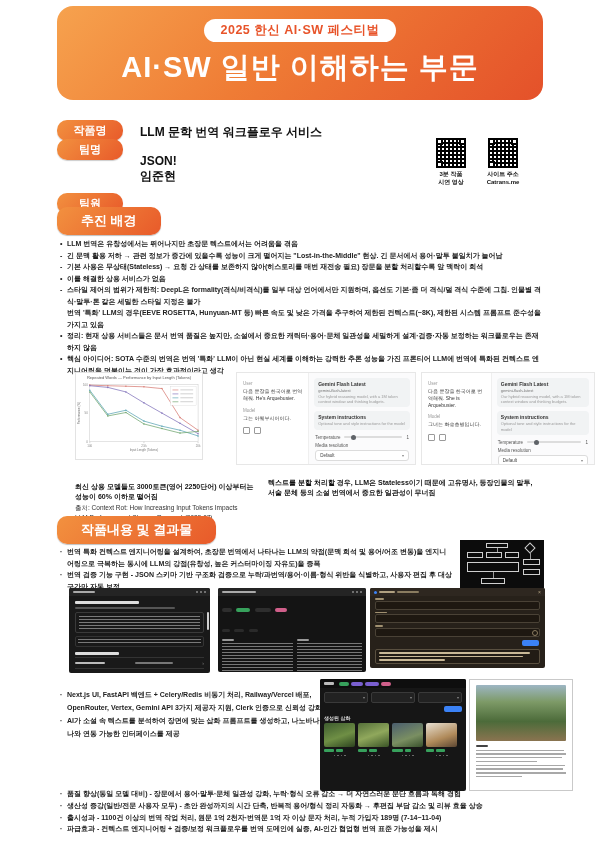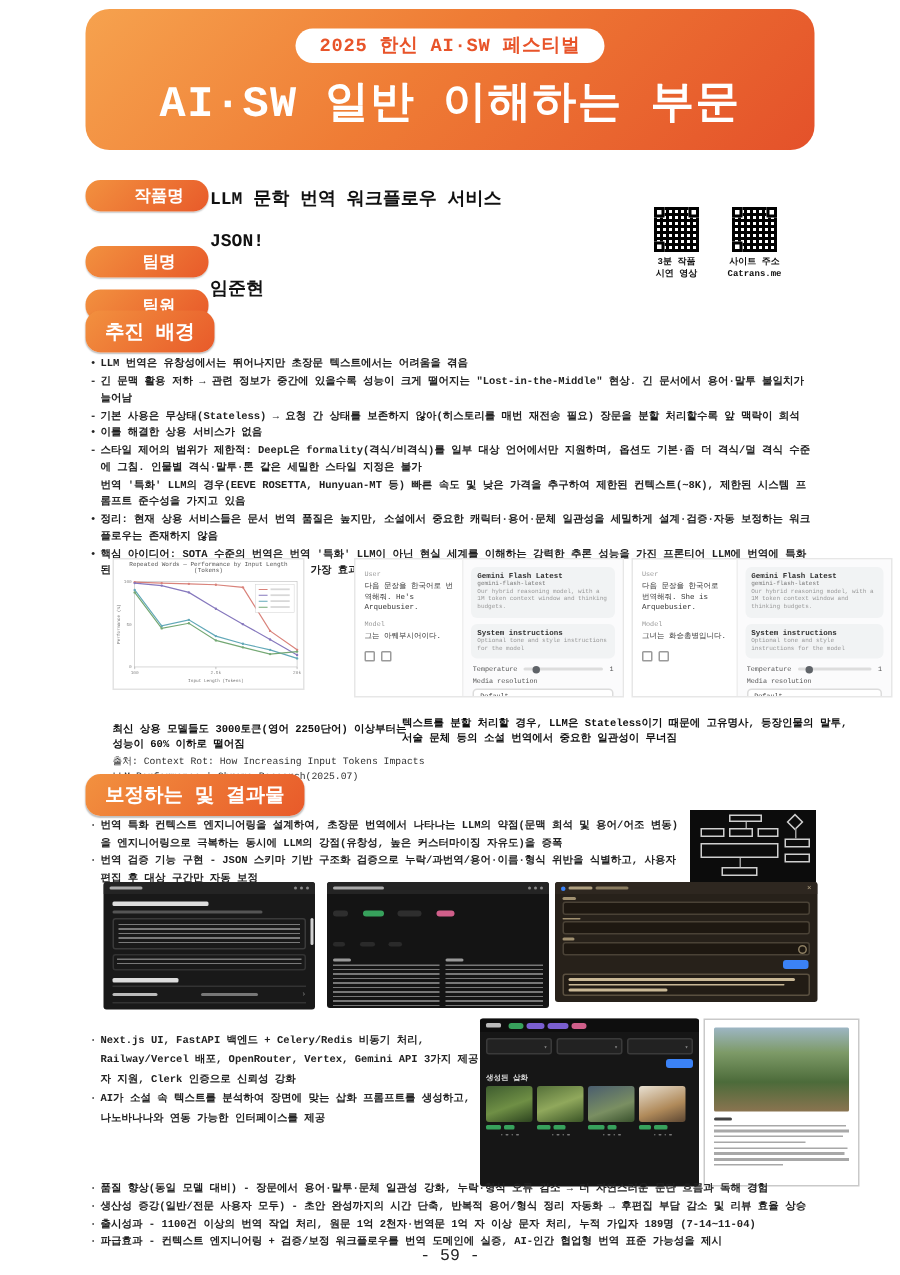--- a/index.html
+++ b/index.html
@@ -1,45 +1,45 @@
 <!DOCTYPE html>
 <html><head>
 <meta charset="utf-8">
 <style>
   html,body{margin:0;padding:0;background:#ffffff;}
   .page{position:relative;width:600px;height:850px;background:#fff;overflow:hidden;
-        font-family:Liberation Mono, monospace;color:#1a1a1a;}
+        font-family:Liberation Sans, sans-serif;color:#1a1a1a;}
 
   
   .banner{position:absolute;left:57px;top:6px;width:486px;height:94px;border-radius:16px;
           background:linear-gradient(135deg,#f6a24e 0%,#ef7c35 45%,#e4512a 100%);
           display:flex;flex-direction:column;align-items:center;justify-content:center;}
   .banner-pill{background:#fff;color:#e8542a;font-weight:bold;font-size:12.5px;
           padding:3px 16px;border-radius:99px;margin-bottom:6px;letter-spacing:.5px;}
   .banner-title{color:#fff;font-weight:bold;font-size:29px;letter-spacing:1px;}
 
   
   .label-pill{position:absolute;left:57px;width:66px;height:21px;border-radius:10px;
           background:linear-gradient(135deg,#f2913f,#e85a2a);color:#fff;font-weight:bold;
           font-size:11px;display:flex;align-items:center;justify-content:center;
-          box-shadow:0 1px 1px rgba(0,0,0,.2);padding-left:16px;}
+          box-shadow:0 1px 1px rgba(0,0,0,.2);}
   .meta-value{position:absolute;left:140px;font-size:12px;font-weight:600;color:#111;}
 
   
   .qr-group{position:absolute;left:431px;top:138px;display:flex;gap:12px;}
   .qr-item{width:40px;text-align:center;}
   .qr{position:relative;width:30px;height:30px;margin:0 auto;background:#fff;
       background-image:repeating-linear-gradient(0deg,#000 0 2px,transparent 2px 4px),
                        repeating-linear-gradient(90deg,#000 0 2px,#fff 2px 4px);}
   .fp{position:absolute;width:7px;height:7px;border:2px solid #000;background:#fff;box-sizing:border-box;}
   .fp.tl{left:0;top:0}.fp.tr{right:0;top:0}.fp.bl{left:0;bottom:0}
   .qr-cap{font-size:6px;font-weight:bold;line-height:1.3;margin-top:3px;color:#111;}
 
   
-  .spill{position:absolute;border-radius:10px;padding:5px 13px;color:#fff;font-weight:bold;
+  .spill{position:absolute;border-radius:10px;padding:5px 24px;color:#fff;font-weight:bold;
          font-size:13px;background:linear-gradient(135deg,#f2913f,#e85a2a);
          box-shadow:0 1px 1px rgba(0,0,0,.25);}
 
   
   .bullets{position:absolute;font-size:7px;font-weight:600;color:#222;line-height:11.5px;}
   .b{display:flex;}
   .b .m{width:7px;flex:none;}
   .b .t{flex:1;}
 
   
@@ -129,24 +129,24 @@
 
 <div class="page">
 
   <div class="banner">
     <div class="banner-pill">2025 한신 AI·SW 페스티벌</div>
     <div class="banner-title">AI·SW 일반 이해하는 부문</div>
   </div>
 
   <div class="label-pill" style="top:120px">작품명</div>
   <div class="meta-value" style="top:124px">LLM 문학 번역 워크플로우 서비스</div>
-  <div class="label-pill" style="top:164px">팀명</div>
+  <div class="label-pill" style="top:139px">팀명</div>
   <div class="meta-value" style="top:154px">JSON!</div>
   <div class="label-pill" style="top:193px">팀원</div>
-  <div class="meta-value" style="top:184px">임준현</div>
+  <div class="meta-value" style="top:168px">임준현</div>
 
   <div class="qr-group">
     <div class="qr-item">
       <div class="qr">
         <span class="fp tl"></span>
         <span class="fp tr"></span>
         <span class="fp bl"></span>
       </div>
       <div class="qr-cap">
         <div>3분 작품</div>
@@ -344,21 +344,21 @@
         </div>
       </div>
     </div>
   </div>
 
   <div class="figcap" style="left:268px;top:478px;width:310px">
     <div>텍스트를 분할 처리할 경우, LLM은 Stateless이기 때문에 고유명사, 등장인물의 말투,</div>
     <div>서술 문체 등의 소설 번역에서 중요한 일관성이 무너짐</div>
   </div>
 
-  <div class="spill" style="left:57px;top:516px">보정하는 및 결과물</div>
+  <div class="spill" style="left:57px;top:516px">작품내용 및 결과물</div>
 
   <div class="bullets" style="left:60px;top:546px;width:392px">
     <div class="b">
         <span class="m">·</span>
         <span class="t">번역 특화 컨텍스트 엔지니어링을 설계하여, 초장문 번역에서 나타나는 LLM의 약점(문맥 희석 및 용어/어조 변동)을 엔지니어링으로 극복하는 동시에 LLM의 강점(유창성, 높은 커스터마이징 자유도)을 증폭</span>
       </div>
     <div class="b">
         <span class="m">·</span>
         <span class="t">번역 검증 기능 구현 - JSON 스키마 기반 구조화 검증으로 누락/과번역/용어·이름·형식 위반을 식별하고, 사용자 편집 후 대상 구간만 자동 보정</span>
       </div>
@@ -588,14 +588,13 @@
     <div class="b">
         <span class="m">·</span>
         <span class="t">출시성과 - 1100건 이상의 번역 작업 처리, 원문 1억 2천자·번역문 1억 자 이상 문자 처리, 누적 가입자 189명  (7-14~11-04)</span>
       </div>
     <div class="b">
         <span class="m">·</span>
         <span class="t">파급효과 - 컨텍스트 엔지니어링 + 검증/보정 워크플로우를 번역 도메인에 실증, AI-인간 협업형 번역 표준 가능성을 제시</span>
       </div>
   </div>
 
-  <div class="footer">- 59 -</div>
 </div>
 
 </body></html>

